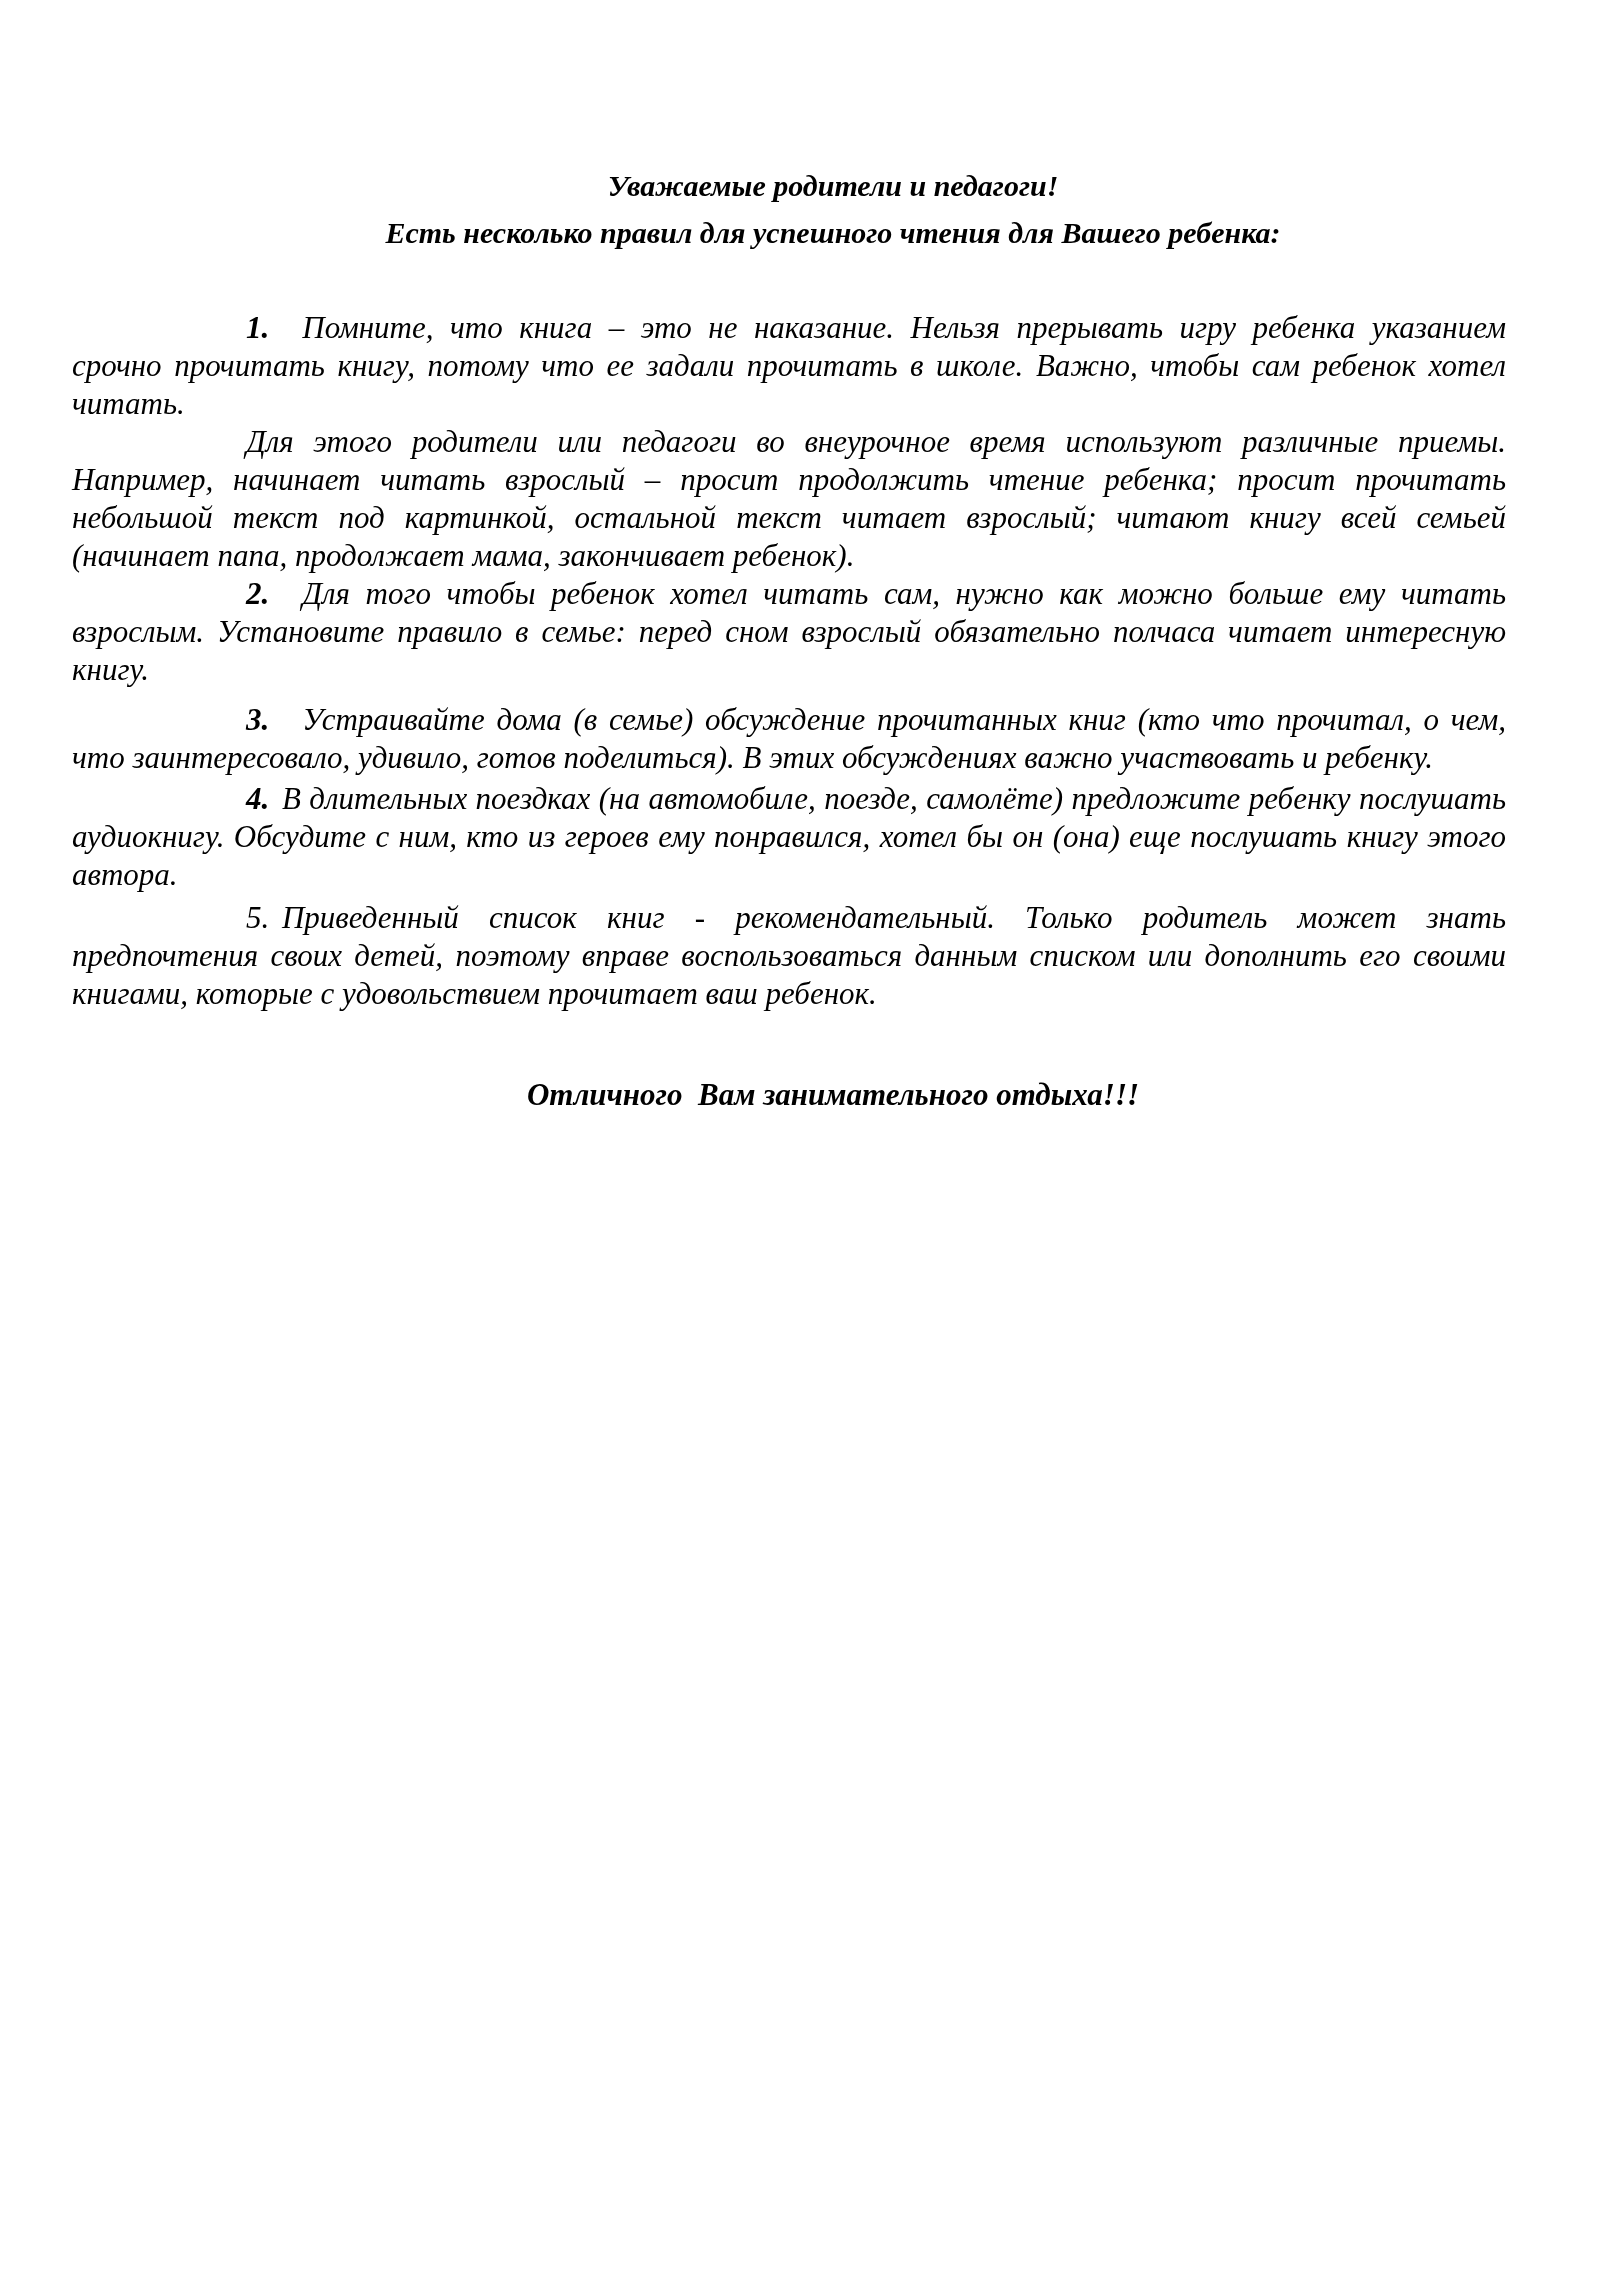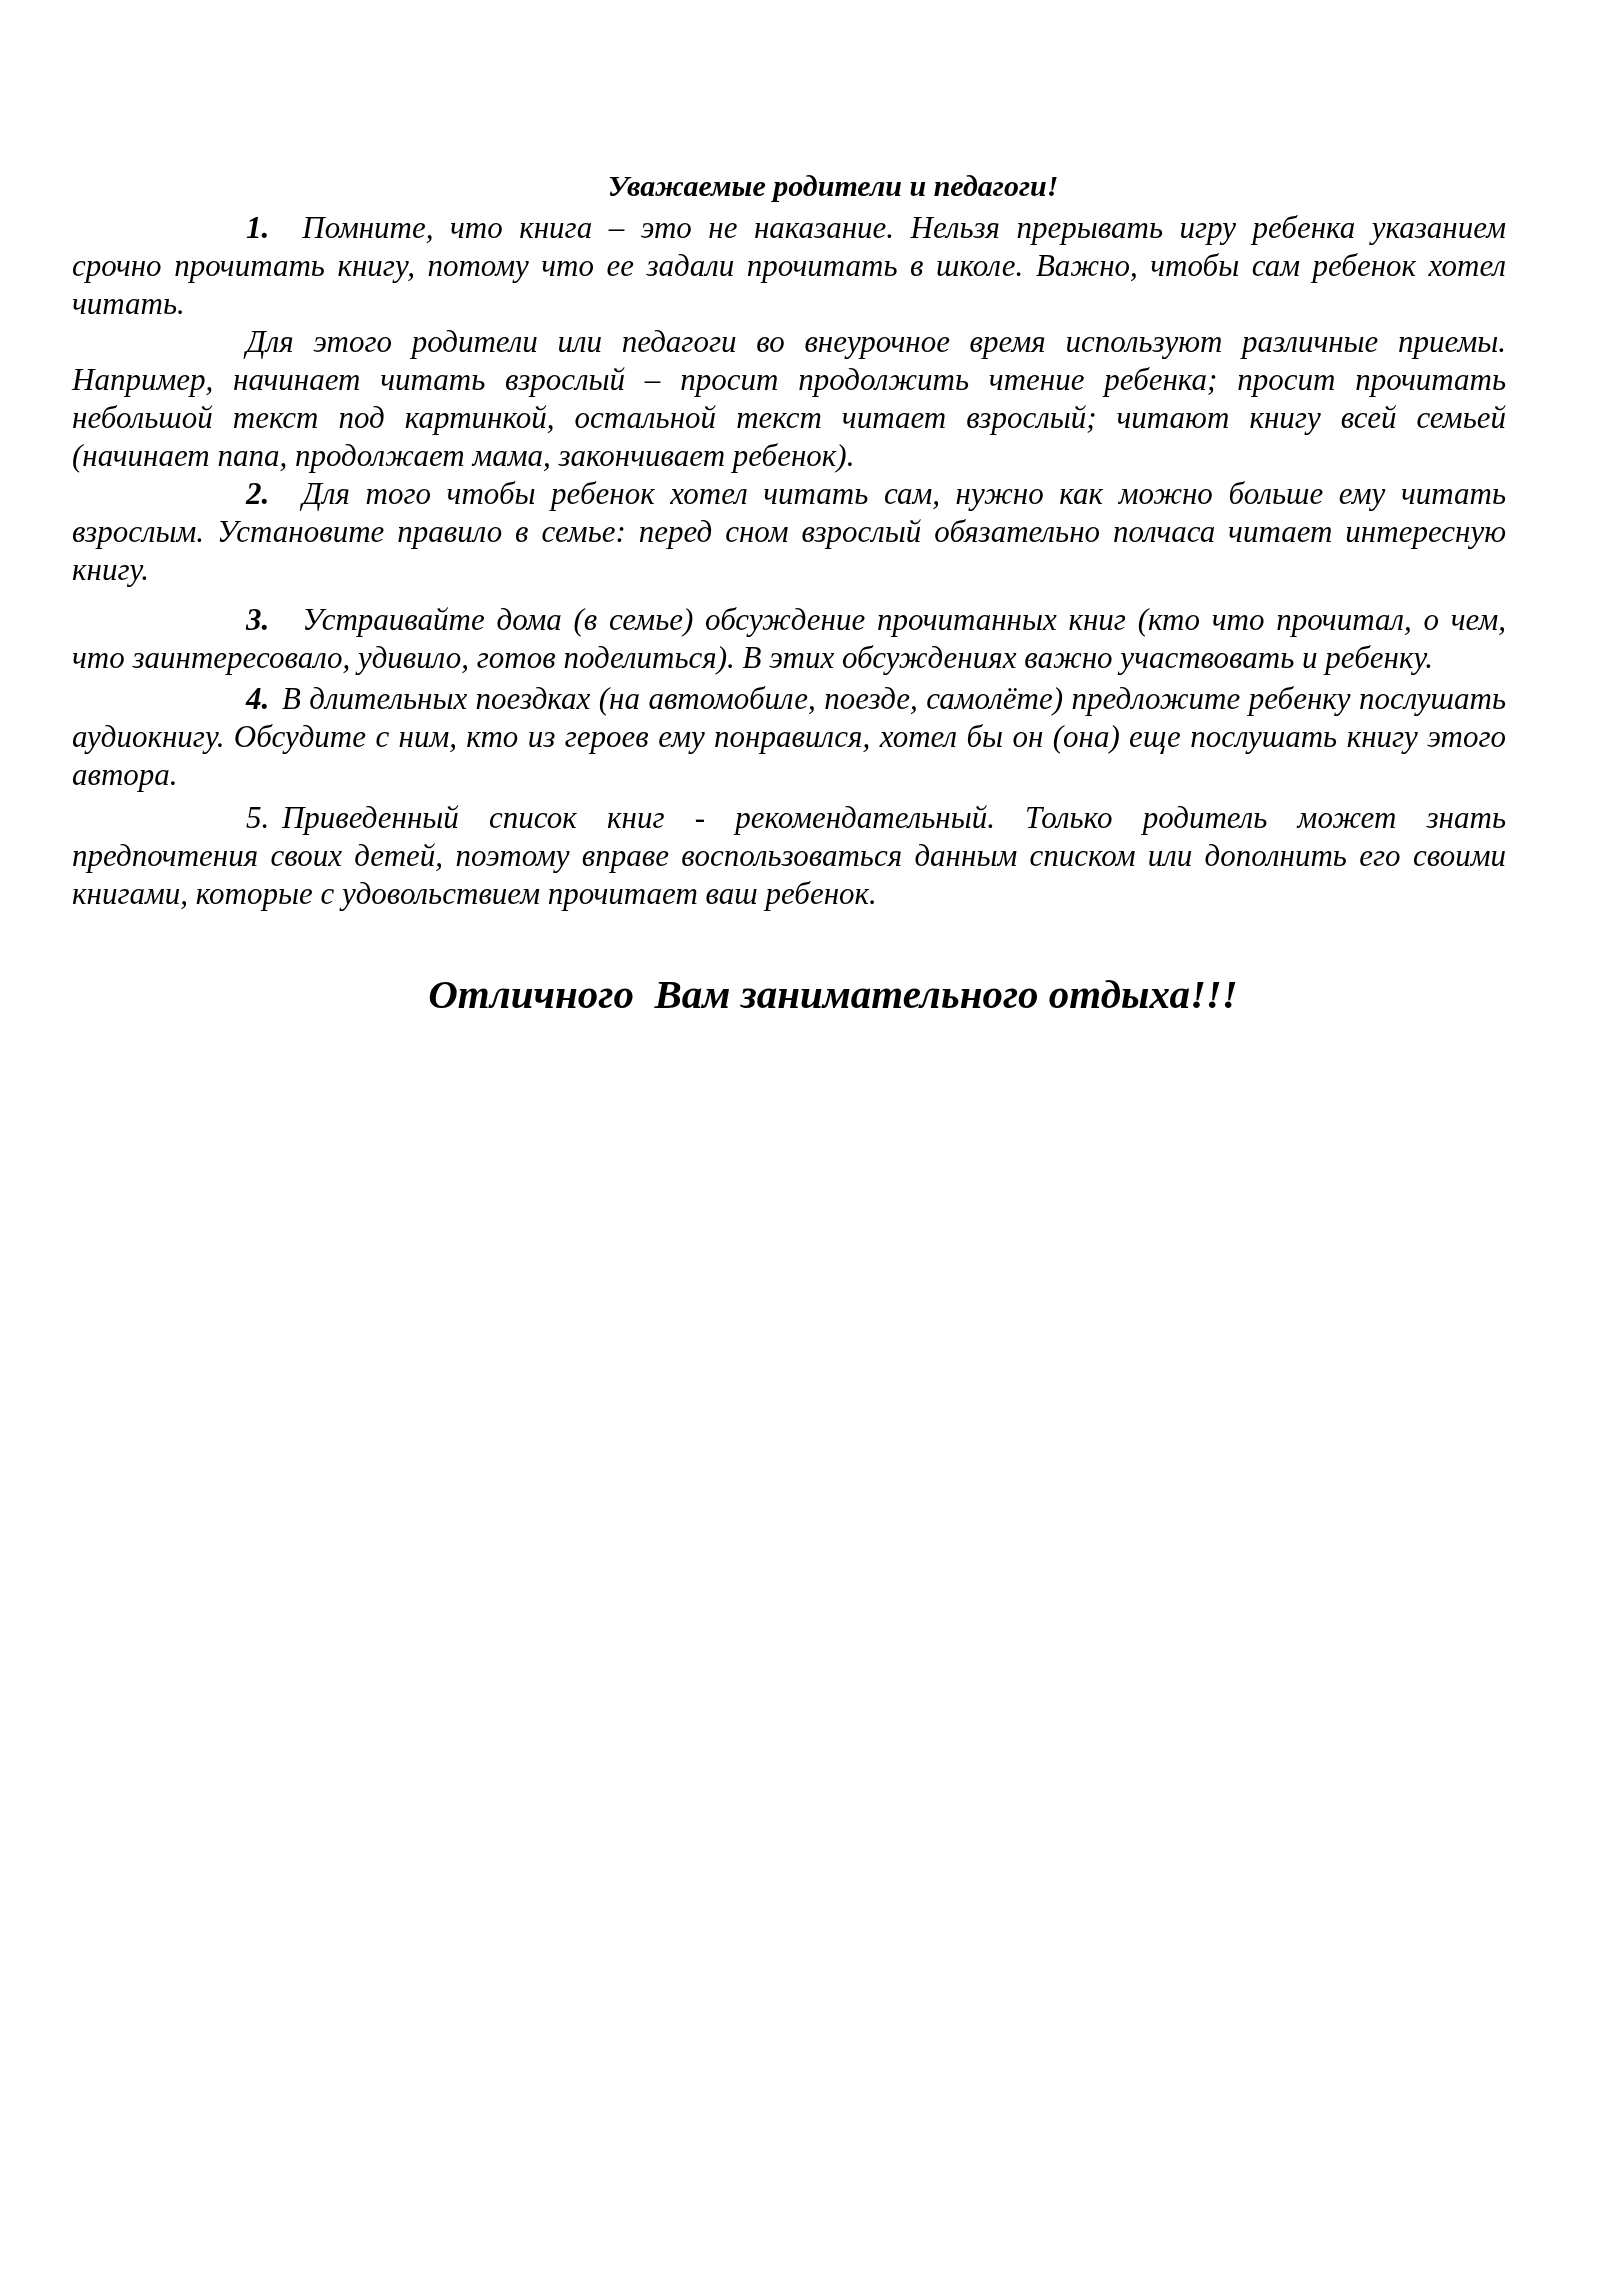--- a/index.html
+++ b/index.html
@@ -48,33 +48,34 @@
   .body-text p.para:nth-of-type(6) { margin-top: 4.9px; }
   .num       { font-weight: normal; }
   .num.bold  { font-weight: bold; }
   .num.wide  { margin-right: 33px; }
   .num.narrow{ margin-right: 12.7px; }
   .closing {
     margin-top: 57px;
   }
   .closing p {
     margin: 0;
-    font-size: 41px;
+    font-size: 31px;
     font-weight: bold;
     line-height: 49px;
     text-align: center;
     padding-left: 88px;
     white-space: pre-wrap;
   }
 </style>
 </head>
 <body>
 
 <div class="page">
   <h1 class="title">Уважаемые родители и педагоги!</h1>
+  <h2 class="subtitle">Есть несколько правил для успешного чтения для Вашего ребенка:</h2>
 
   <main class="body-text" id="rules-list">
       <p class="para"><span class="num bold wide">1.</span><span>Помните, что книга – это не наказание. Нельзя прерывать игру ребенка указанием  срочно прочитать книгу, потому что ее задали прочитать в школе. Важно, чтобы сам ребенок хотел читать.</span></p>
       <p class="para"><span>Для этого родители или педагоги во внеурочное время используют различные приемы. Например, начинает читать взрослый – просит продолжить чтение ребенка; просит прочитать небольшой текст под картинкой, остальной текст читает взрослый; читают книгу всей семьей (начинает папа, продолжает мама, закончивает ребенок).</span></p>
       <p class="para"><span class="num bold wide">2.</span><span>Для того чтобы ребенок хотел читать сам, нужно как можно больше ему читать взрослым. Установите правило в семье: перед сном взрослый обязательно полчаса читает интересную книгу.</span></p>
       <p class="para"><span class="num bold wide">3.</span><span>Устраивайте дома (в семье) обсуждение прочитанных книг (кто что прочитал, о чем, что заинтересовало, удивило, готов поделиться). В этих обсуждениях важно участвовать и ребенку.</span></p>
       <p class="para"><span class="num bold narrow">4.</span><span>В длительных поездках (на автомобиле, поезде, самолёте) предложите ребенку послушать аудиокнигу. Обсудите с ним, кто из героев ему понравился, хотел бы он (она) еще послушать книгу этого автора.</span></p>
       <p class="para"><span class="num narrow">5.</span><span>Приведенный список книг - рекомендательный. Только родитель может знать предпочтения своих детей, поэтому вправе воспользоваться данным списком или дополнить его своими книгами, которые с удовольствием прочитает ваш ребенок.</span></p>
     </main>
 

